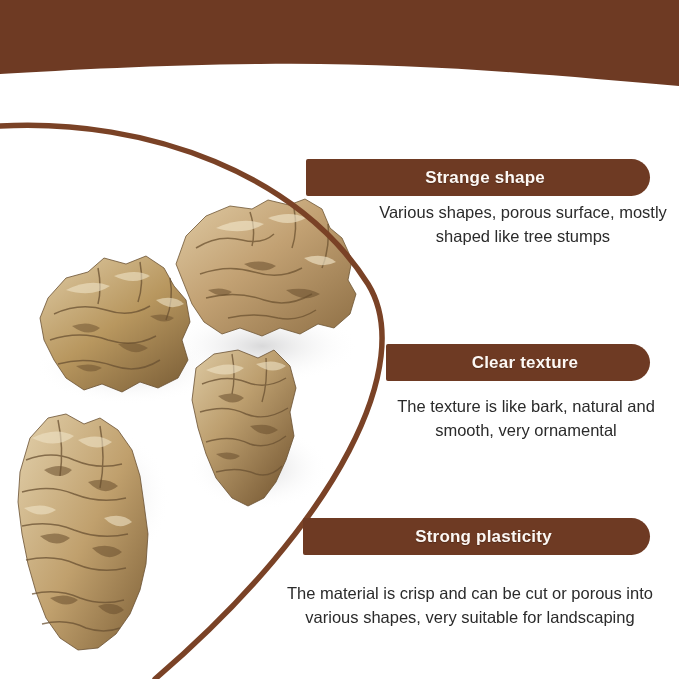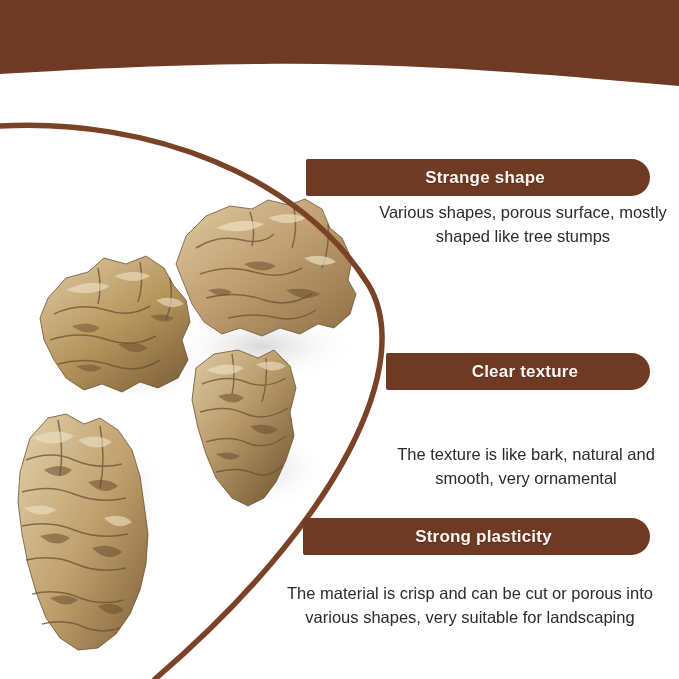--- a/index.html
+++ b/index.html
@@ -95,22 +95,22 @@
     font-size: 16.5px;
     line-height: 24px;
     text-align: center;
     font-weight: normal;
   }
 
   
   #feature-1-pill  { left: 306px; top: 159px; width: 344px; }
   #feature-1-desc  { left: 364px; top: 200px; width: 300px; margin-left: 9px; }
   
-  #feature-2-pill  { left: 386px; top: 353px; width: 264px; }
-  #feature-2-desc  { left: 378px; top: 394px; width: 296px; margin-top: 48px; }
+  #feature-2-pill  { left: 386px; top: 344px; width: 264px; }
+  #feature-2-desc  { left: 378px; top: 394px; width: 296px; }
   
   #feature-3-pill  { left: 303px; top: 518px; width: 347px; }
   #feature-3-desc  { left: 264px; top: 581px; width: 412px; }
 </style>
 </head>
 <body>
 
 <div id="page">
 
   <div id="photo-area">

